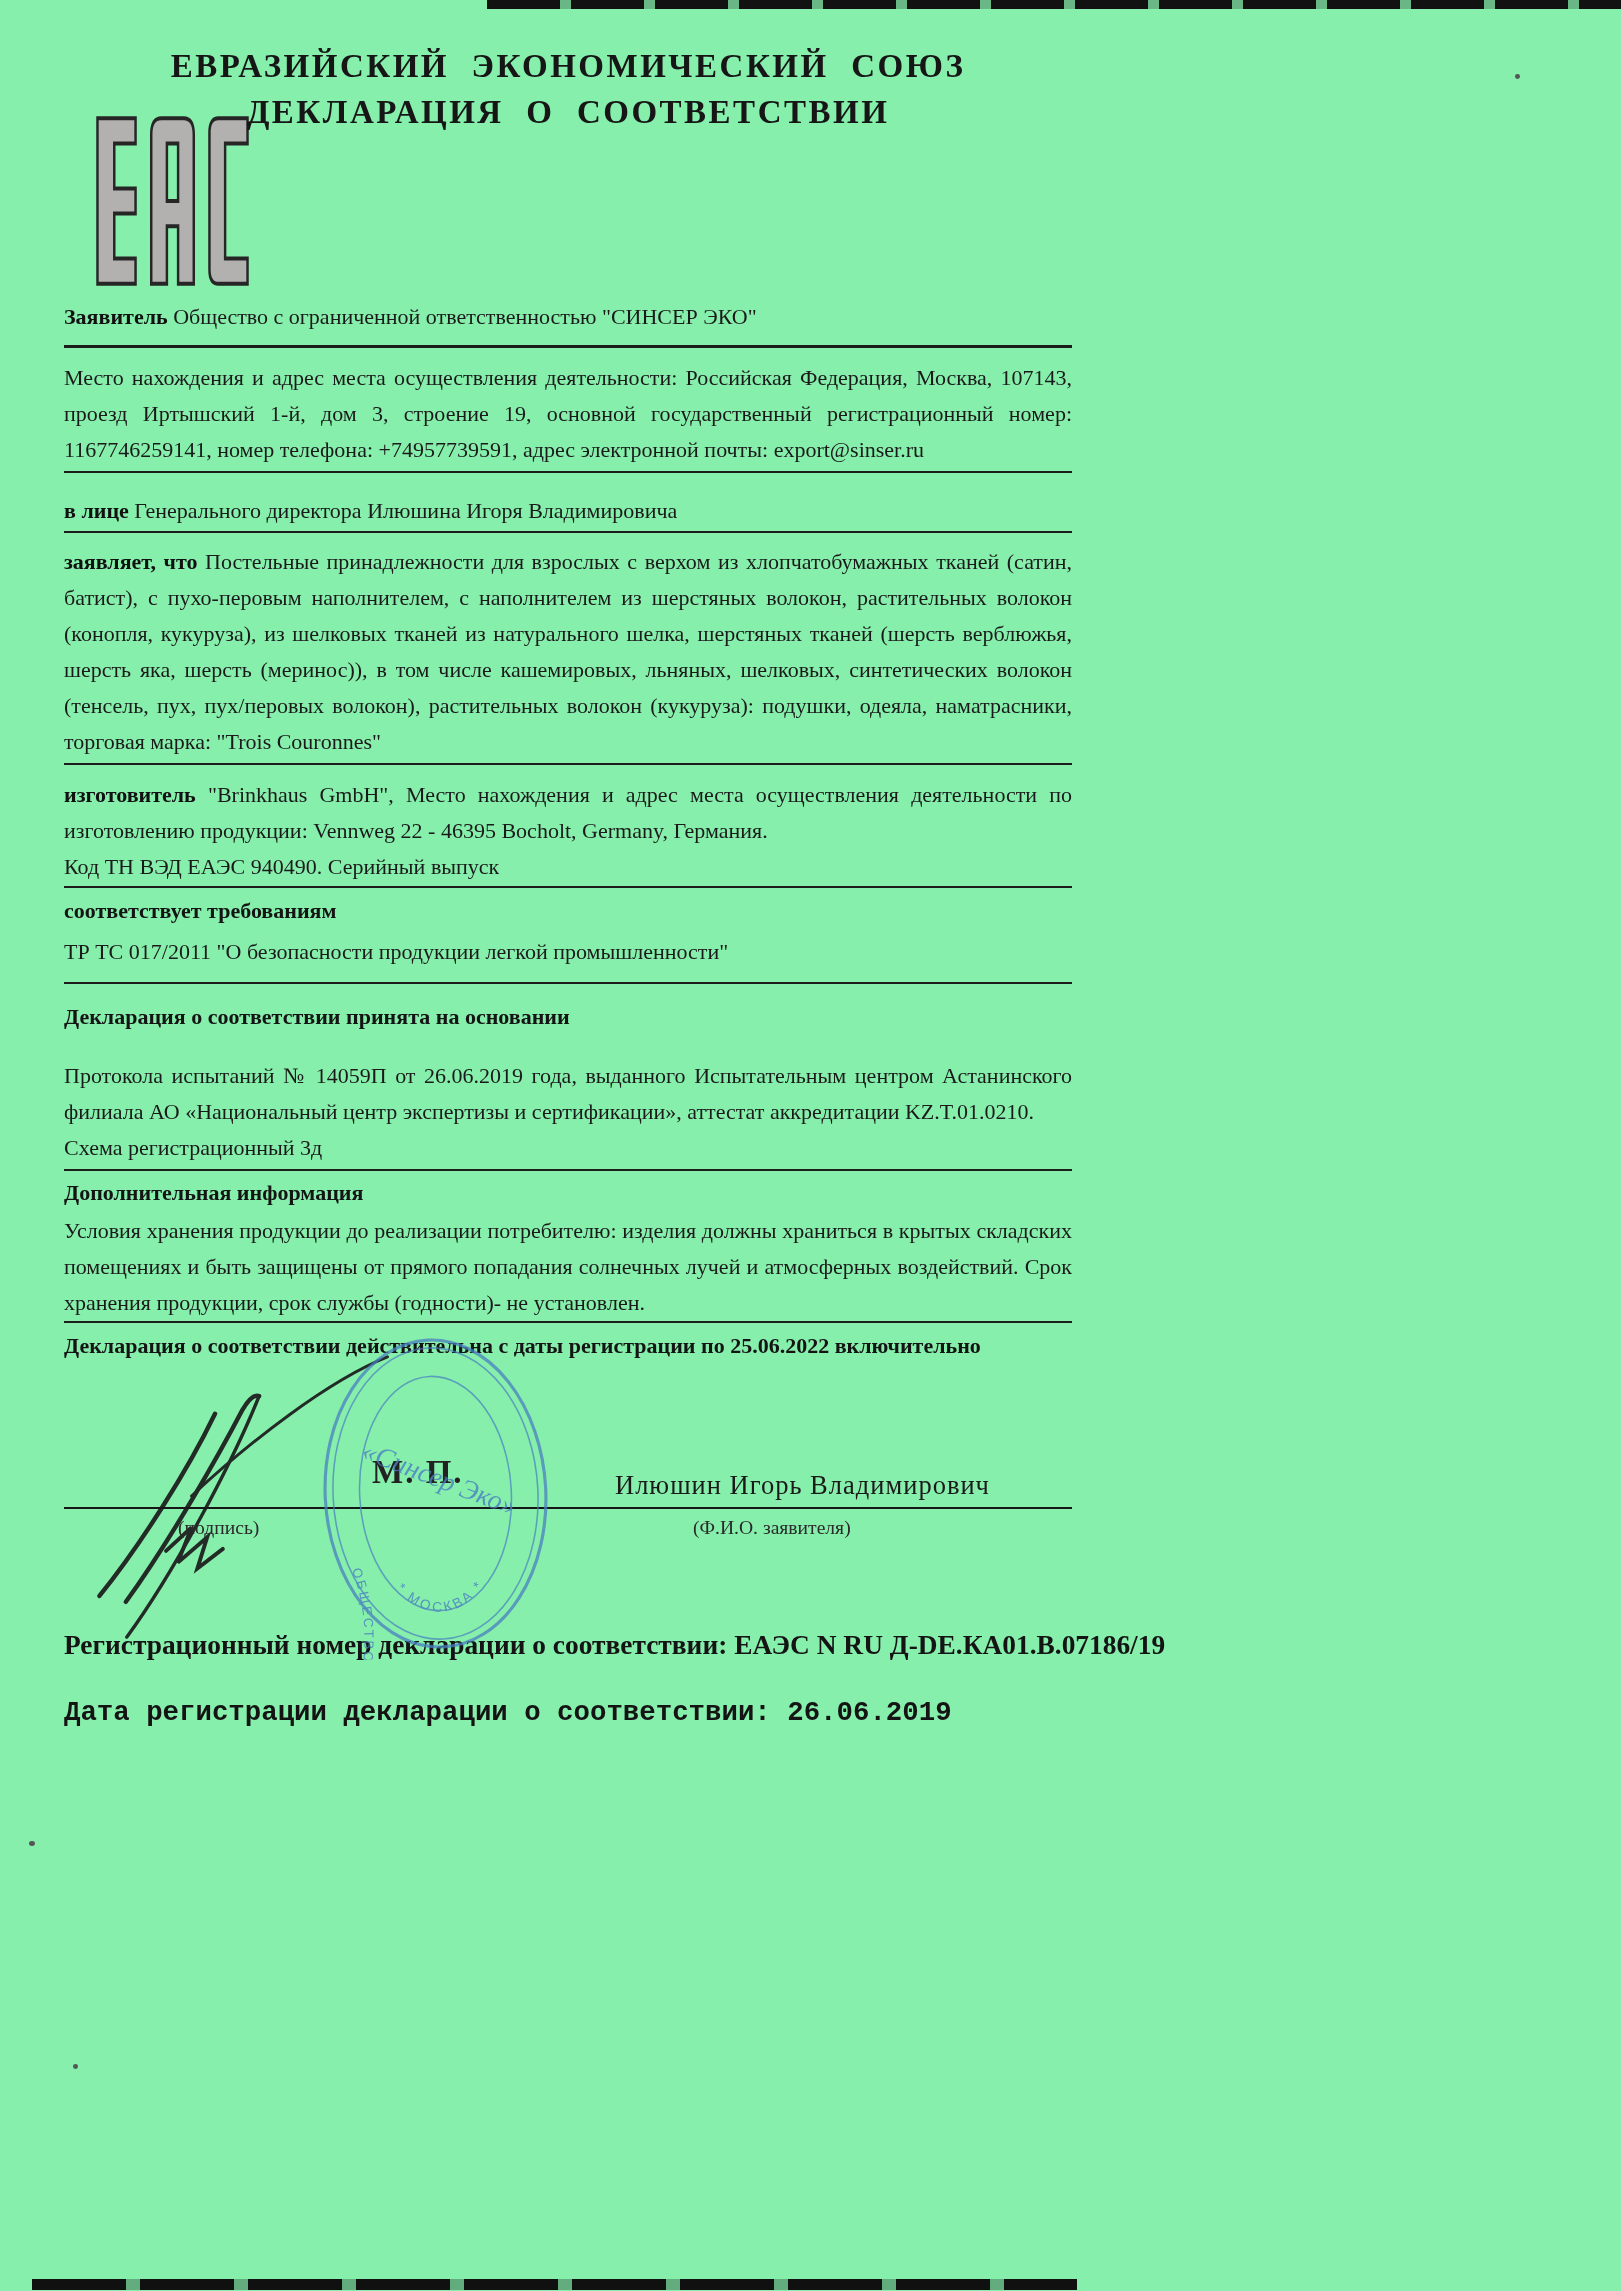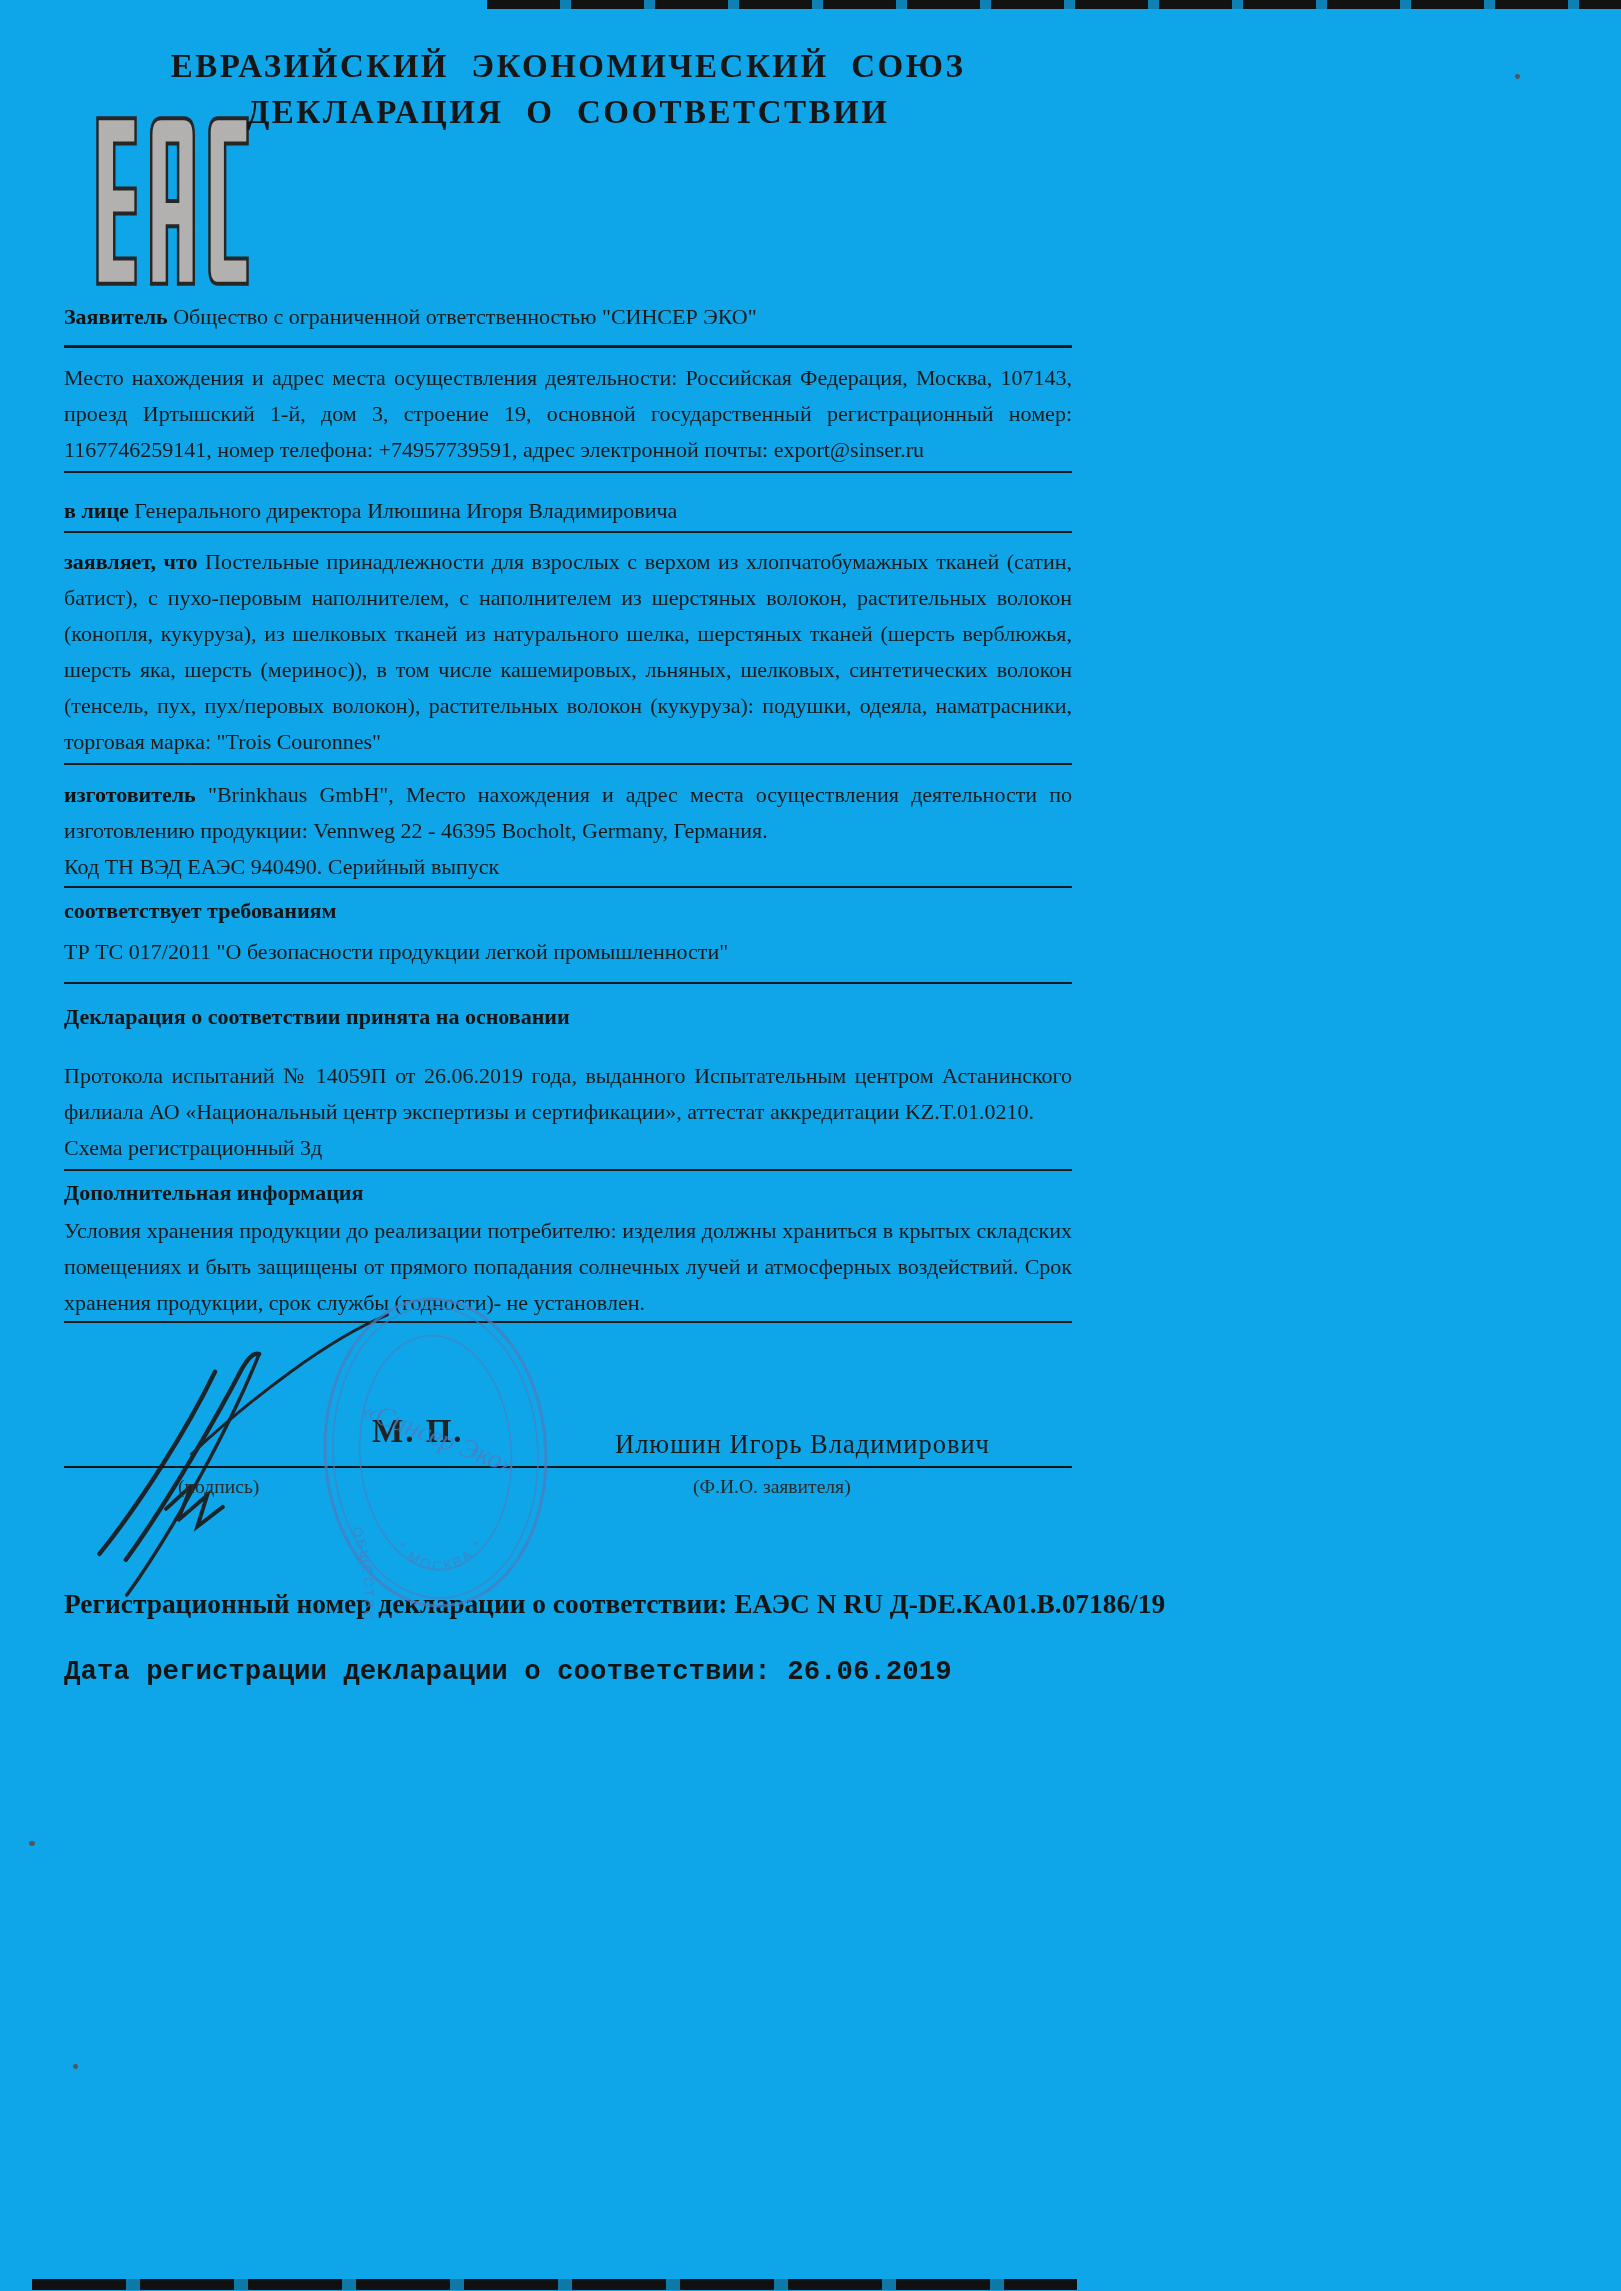--- a/index.html
+++ b/index.html
@@ -1,19 +1,19 @@
 <!DOCTYPE html>
 <html><head>
 <meta charset="utf-8">
 <style>
   html,body{margin:0;padding:0;background:#e8e8e8;}
   .page{
     position:relative;
     width:1621px;height:2292px;
-    background:#0ea5e9;
+    background:#86efac;
     font-family:"Liberation Serif", serif;
     color:#1a1a1a;
     overflow:hidden;
   }
   
   .artifact-top{
     position:absolute;top:0;left:487px;width:1134px;height:8.8px;
     background:repeating-linear-gradient(90deg,#121212 0 73px,rgba(18,18,18,.25) 73px 84px);
   }
   .artifact-bottom{
@@ -126,20 +126,21 @@
     <p class="basis-t just">Протокола испытаний № 14059П от 26.06.2019 года, выданного Испытательным центром Астанинского филиала АО «Национальный центр экспертизы и сертификации», аттестат аккредитации KZ.T.01.0210.</p>
     <p>Схема регистрационный 3д</p>
 
     <div class="rule r7"></div>
 
     <p class="bold add-h">Дополнительная информация</p>
     <p class="add-t just">Условия хранения продукции до реализации потребителю: изделия должны храниться в крытых складских помещениях и быть защищены от прямого попадания солнечных лучей и атмосферных воздействий. Срок хранения продукции, срок службы (годности)- не установлен.</p>
 
     <div class="rule r8"></div>
 
+    <p class="bold validity">Декларация о соответствии действительна с даты регистрации по 25.06.2022 включительно</p>
 
     <div class="sig-area">
 
       <svg class="signature" viewBox="0 0 344 296">
         <g stroke="#1b1b1b" fill="none" stroke-linecap="round" opacity=".92">
           <path stroke-width="4.5" d="M28 250 C 70 198 118 122 146 64"></path>
           <path stroke-width="4.5" d="M55 256 C 100 194 150 106 174 60 C 180 50 186 44 191 46"></path>
           <path stroke-width="4" d="M96 204 l 26 -24 l -14 36 l 30 -26 l -10 32 l 26 -20"></path>
           <path stroke-width="3.5" d="M191 46 C 162 118 104 226 56 292"></path>
           <path stroke-width="3" d="M122 148 C 182 92 262 30 322 6"></path>

